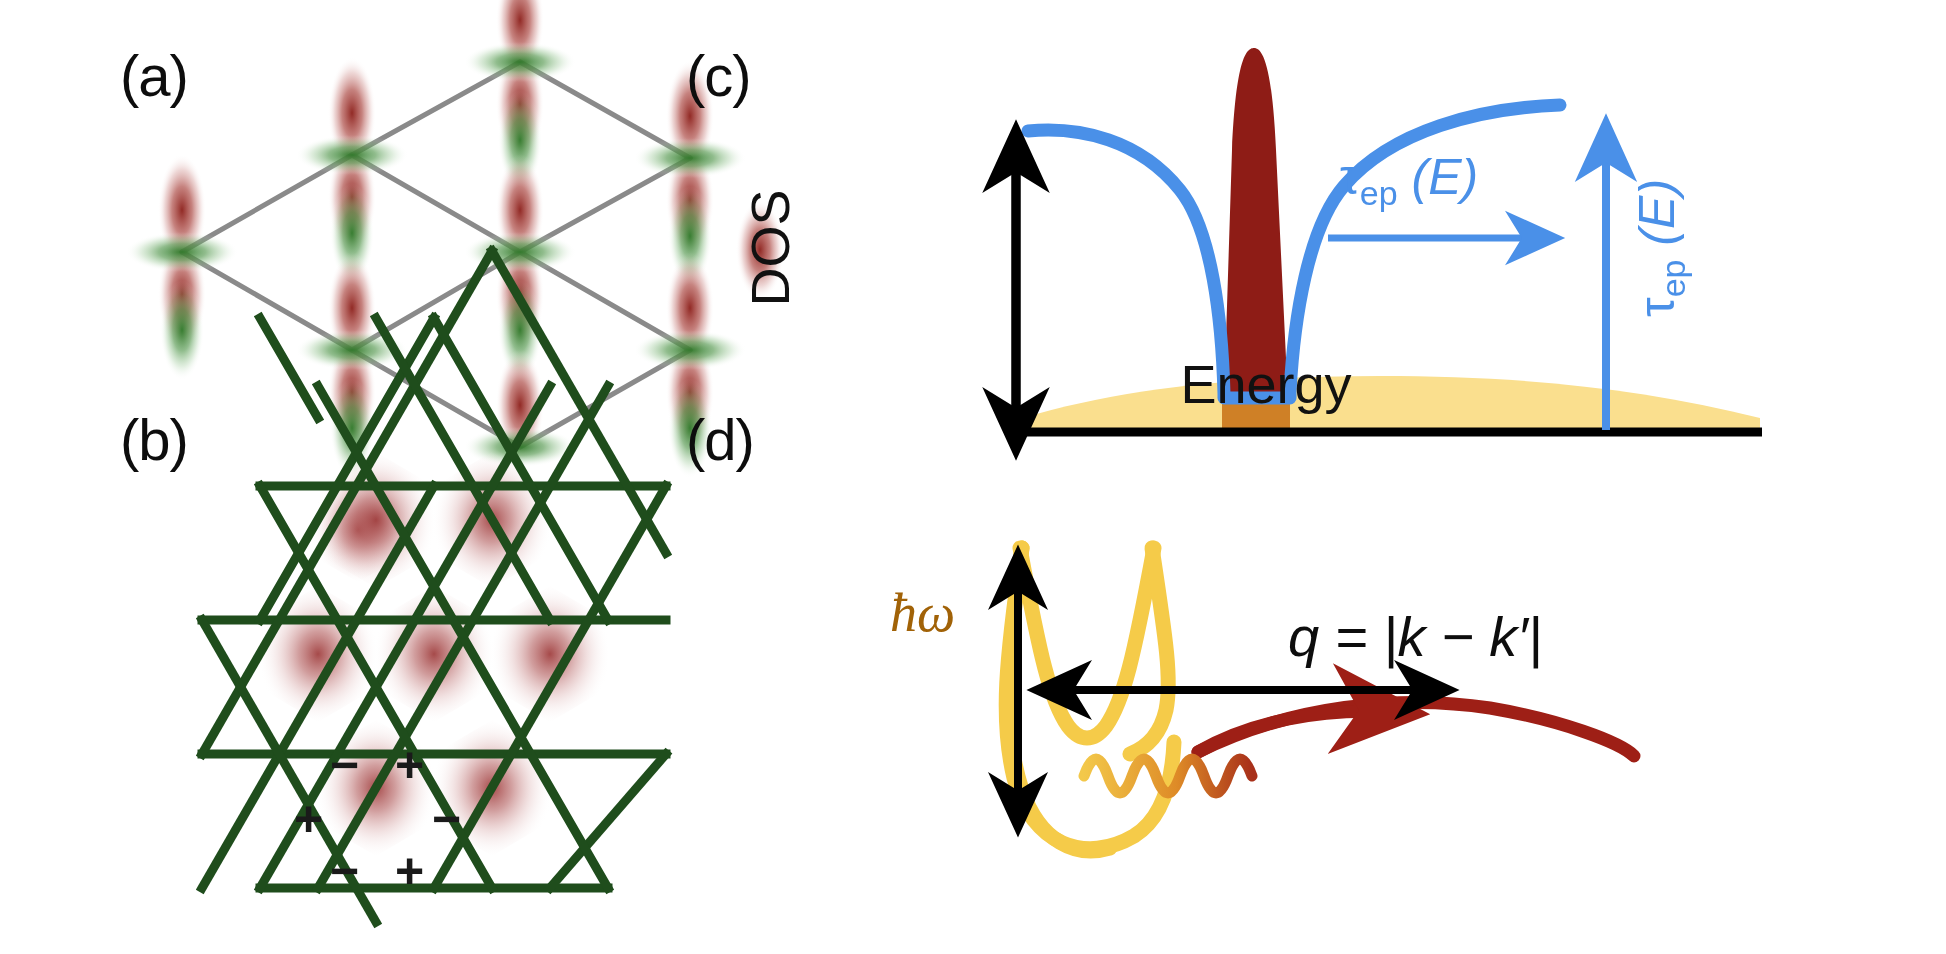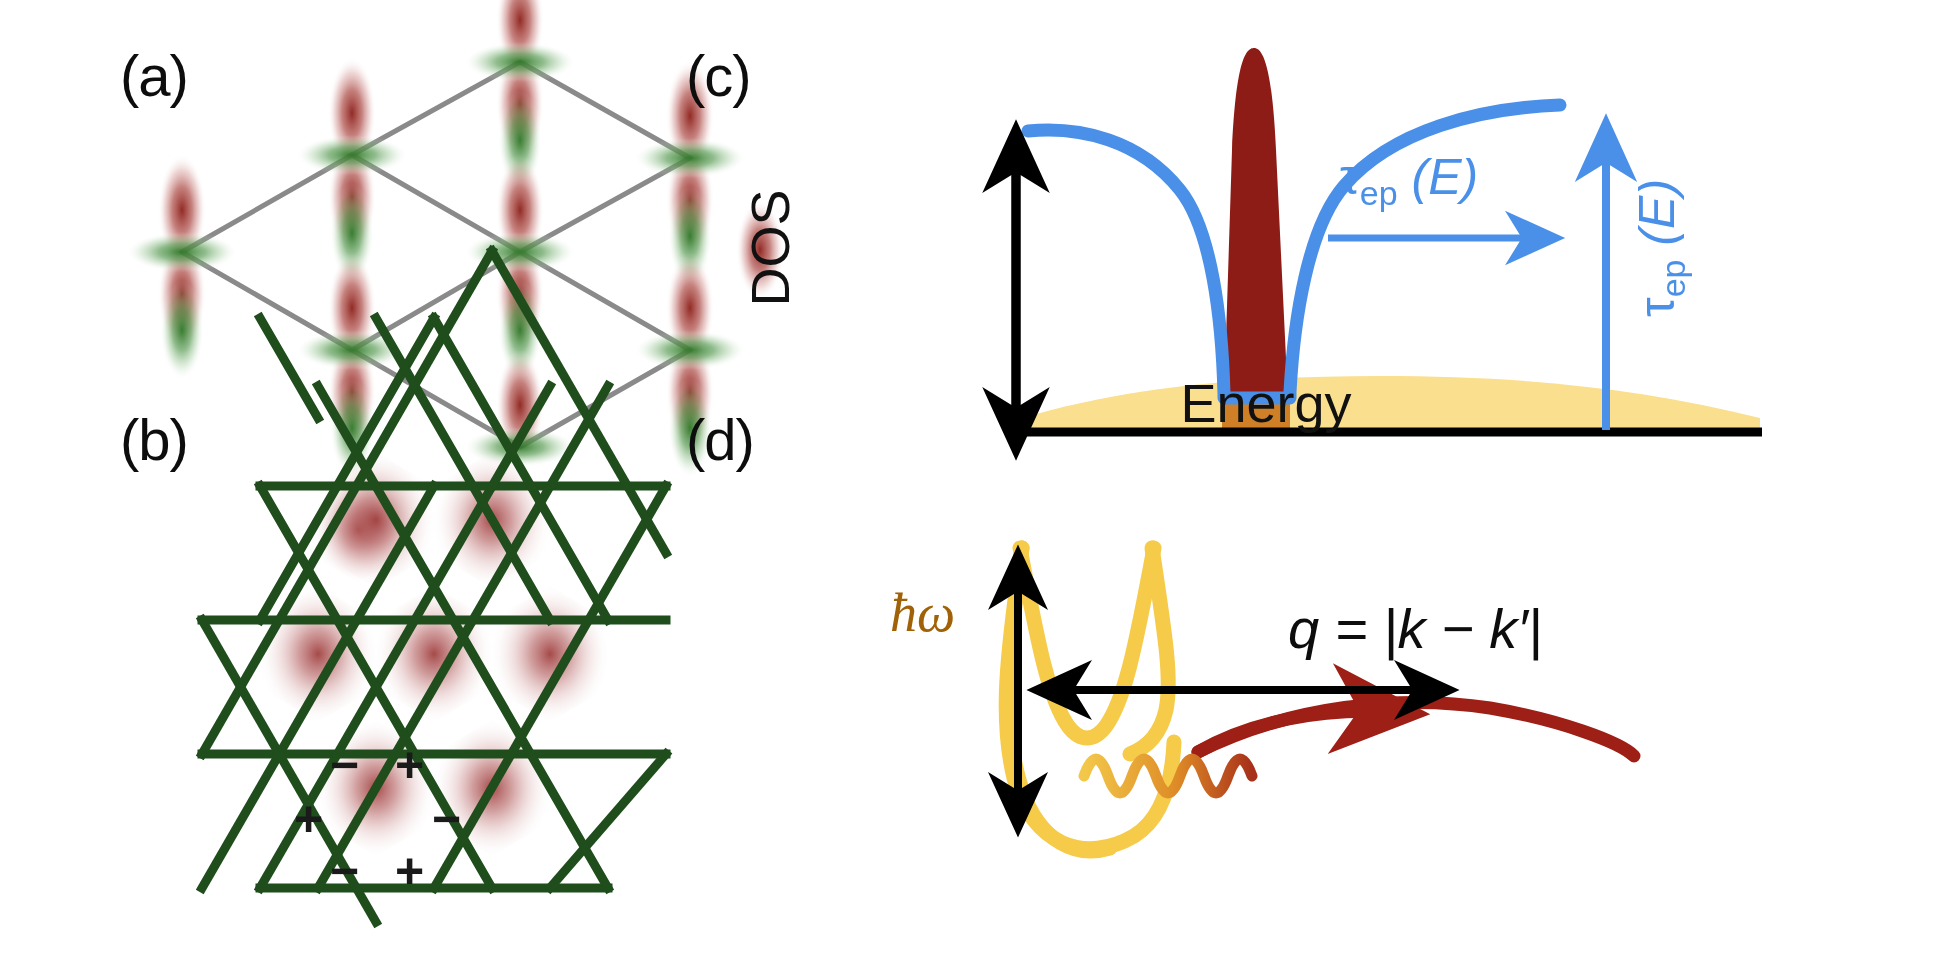--- a/index.html
+++ b/index.html
@@ -14,21 +14,21 @@
     font-size:54px;color:#111;white-space:nowrap;
   }
   .tau-label{
     position:absolute;font-family:"Liberation Sans",sans-serif;
     font-size:50px;color:#4a90e8;white-space:nowrap;
   }
   .tau-label .sub{font-size:34px;vertical-align:sub;margin-top:24px;}
   .tau-label .ital{font-style:italic;}
   .q-label{
     position:absolute;font-family:"Liberation Sans",sans-serif;
-    font-size:56px;color:#0d0d0d;white-space:nowrap;font-style:italic;
+    font-size:56px;color:#0d0d0d;white-space:nowrap;font-style:italic;margin-top:8px;
   }
   .hw-label{
     position:absolute;font-family:"Liberation Serif",serif;
     font-size:54px;color:#a16207;white-space:nowrap;font-style:italic;
   }
   .sign{
     position:absolute;font-family:"Liberation Sans",sans-serif;
     font-size:50px;font-weight:700;color:#1a1a1a;line-height:1;
   }
   svg{position:absolute;left:0;top:0;overflow:visible;}
@@ -244,21 +244,21 @@
   <div class="sign" style="left:395px;top:740px;">+</div>
   <div class="sign" style="left:294px;top:794px;">+</div>
   <div class="sign" style="left:432px;top:794px;">−</div>
   <div class="sign" style="left:330px;top:846px;">−</div>
   <div class="sign" style="left:395px;top:846px;">+</div>
 
   <div class="panel-label" style="left:686px;top:42px;">(c)</div>
 
   <div class="axis-title" style="left:770px;top:248px;transform:translate(-50%,-50%) rotate(-90deg);transform-origin:center;">DOS</div>
 
-  <div class="axis-title" style="left:1266px;top:372px;transform:translateX(-50%);">Energy</div>
+  <div class="axis-title" style="left:1266px;top:353px;transform:translateX(-50%);">Energy</div>
 
   <div class="tau-label" style="left:1340px;top:148px;">
     <span>τ</span><span class="sub">ep</span>
     <span class="ital">(E)</span>
   </div>
 
   <div class="tau-label" style="left:1660px;top:248px;transform:translate(-50%,-50%) rotate(-90deg);transform-origin:center;">
     <span>τ</span><span class="sub">ep</span>
     <span class="ital">(E)</span>
   </div>

